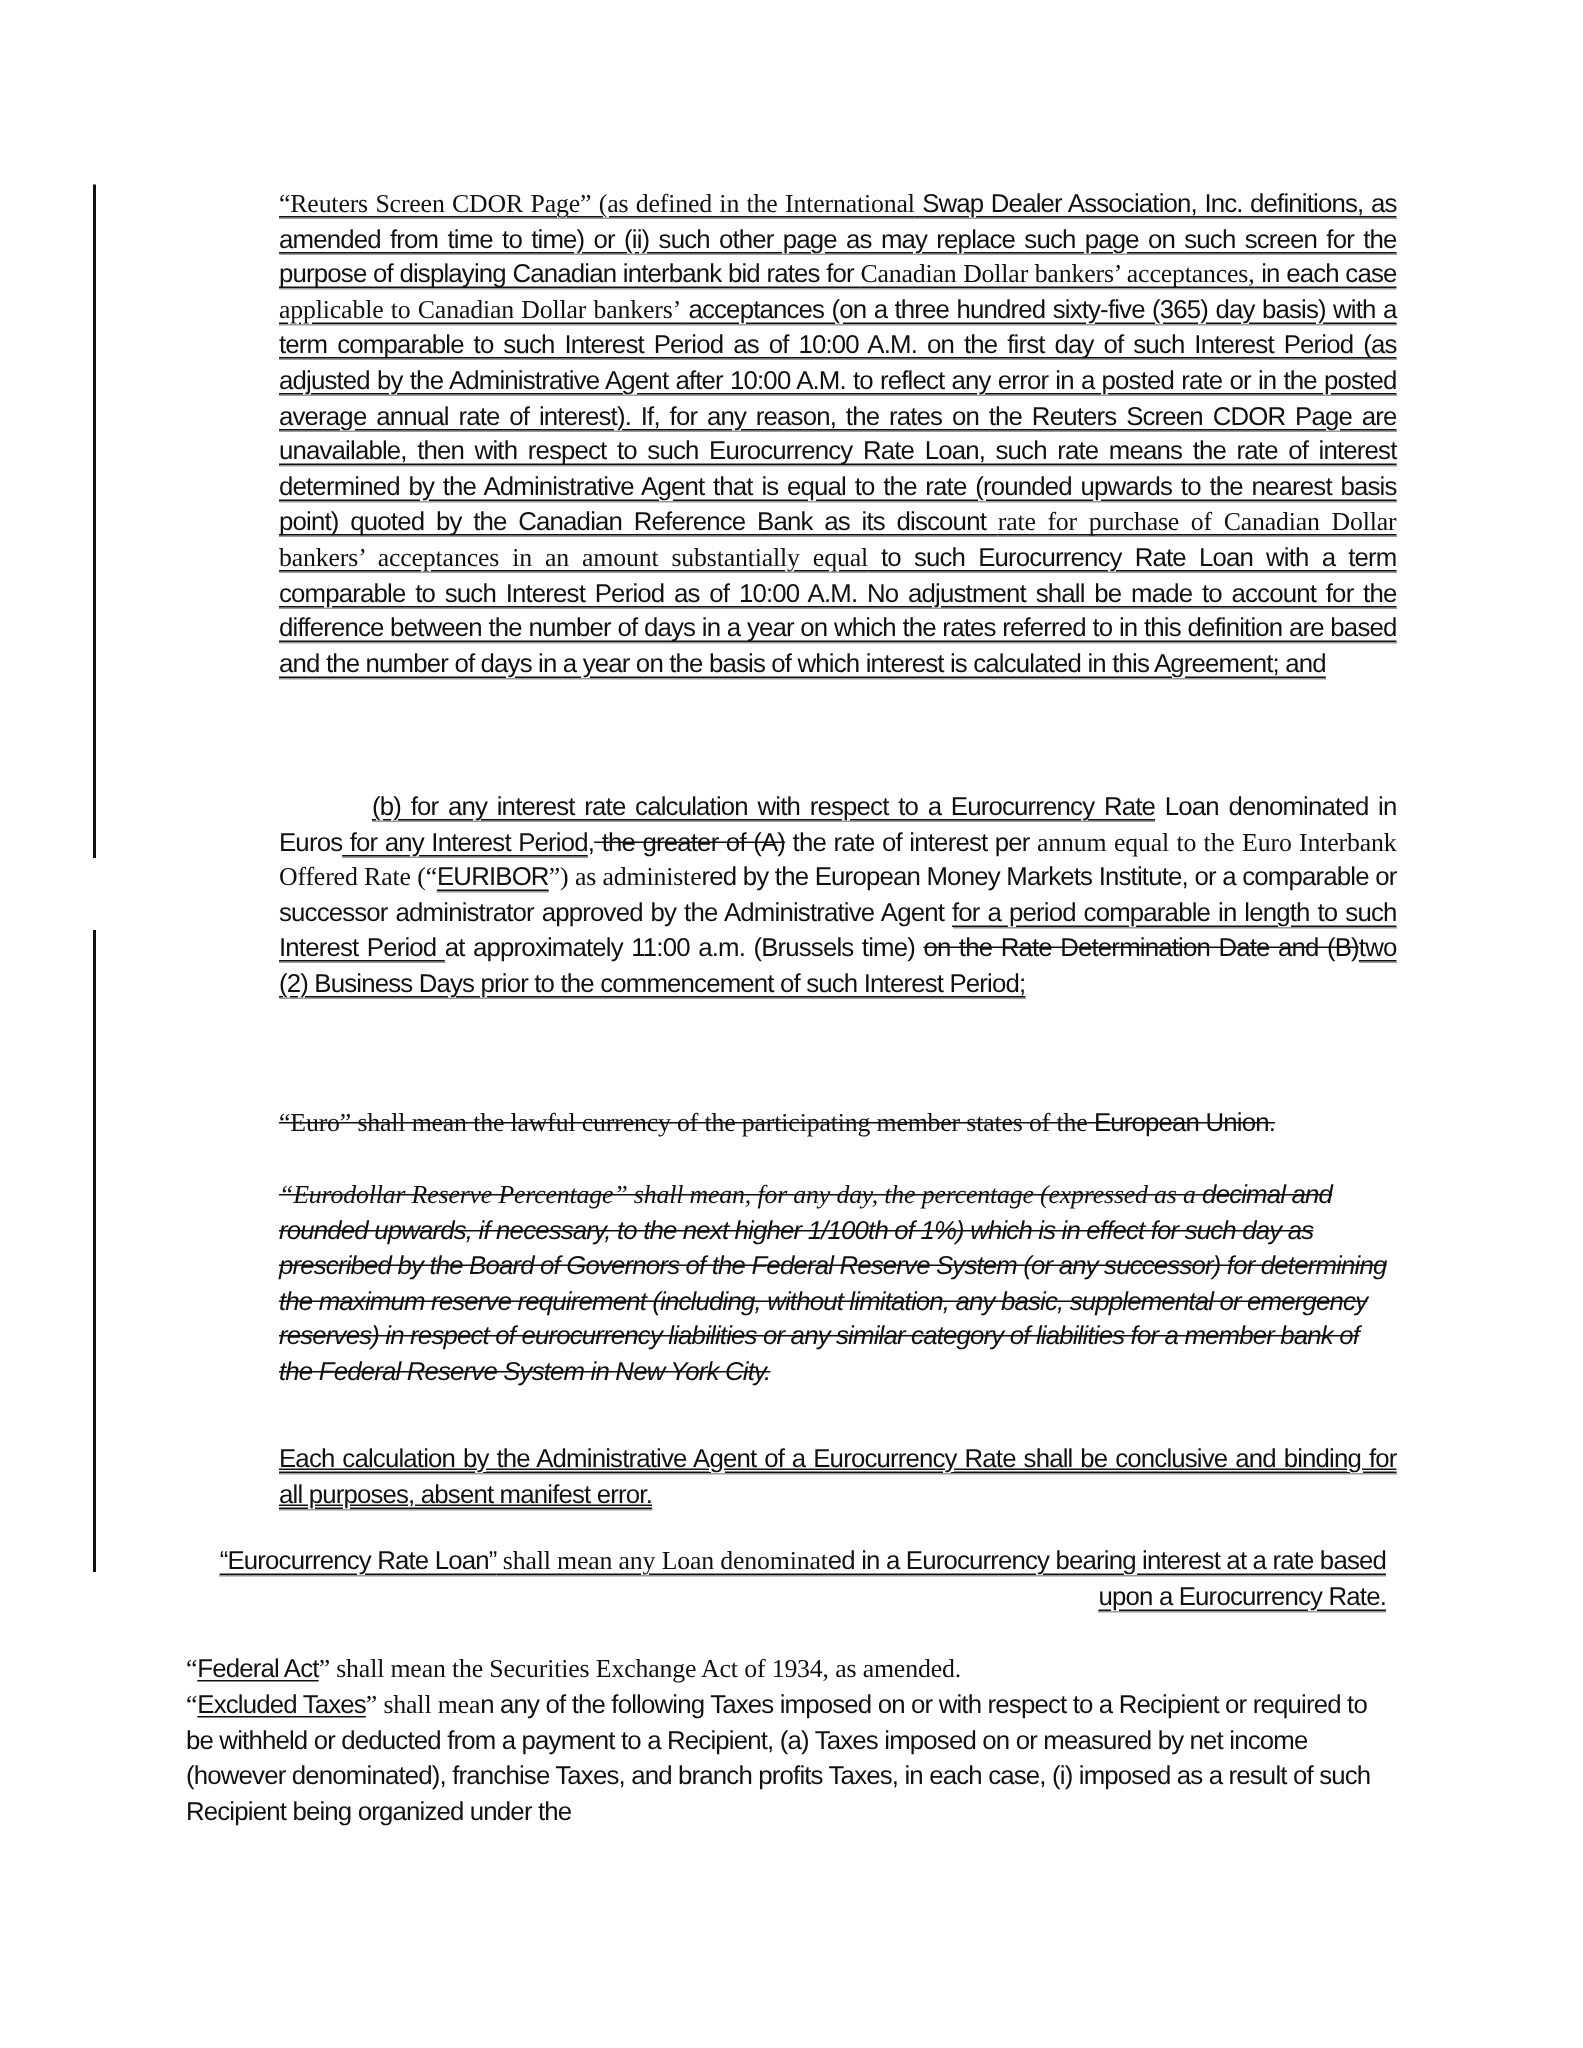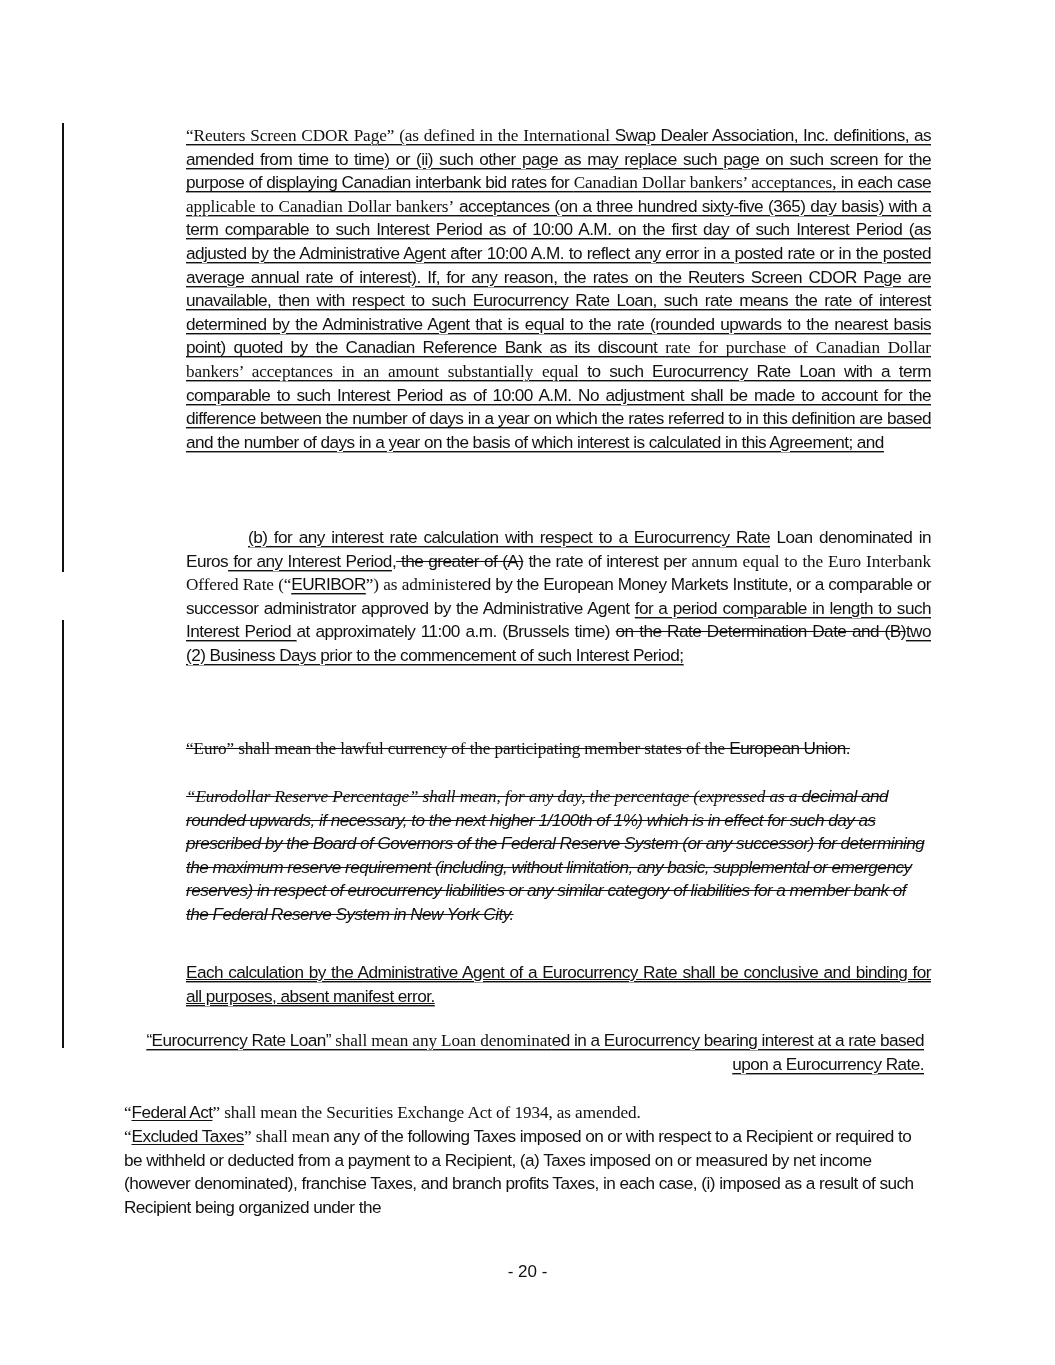--- a/index.html
+++ b/index.html
@@ -72,14 +72,13 @@
       <span class="serif">“</span><span class="u sans">Federal Act</span><span class="serif">” shall mean the Securities Exchange Act of 1934, as amended.</span>
     </p>
   </div>
 
   <div class="block" style="left:124px;top:1125px;width:790px;text-align:left;">
     <p class="p">
       <span class="serif">“</span><span class="u sans">Excluded Taxes</span><span class="serif">” shall mea</span><span class="sans">n any of the following Taxes imposed on or with respect to a Recipient or required to be withheld or deducted from a payment to a Recipient, (a) Taxes imposed on or measured by net income (however denominated), franchise Taxes, and branch profits Taxes, in each case, (i) imposed as a result of such Recipient being organized under the</span>
     </p>
   </div>
 
-  <div class="page-number">- 20 -</div>
 </div>
 
 </body></html>

